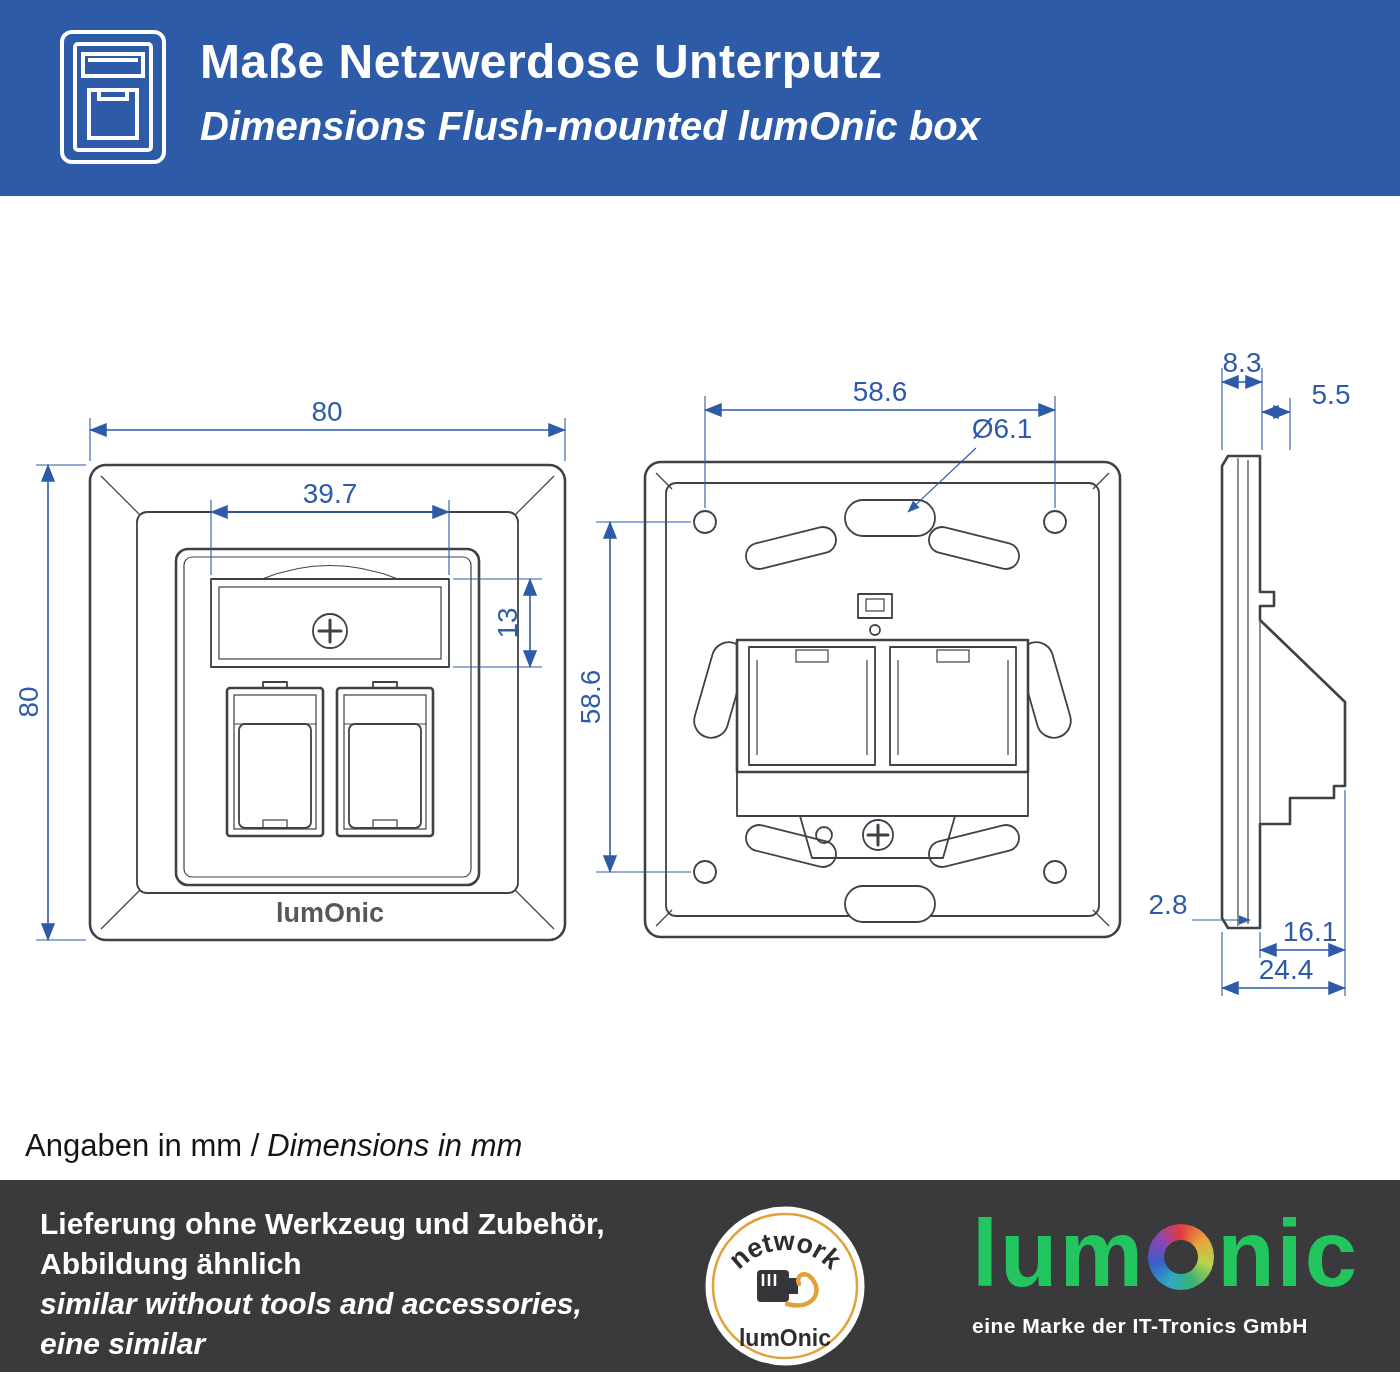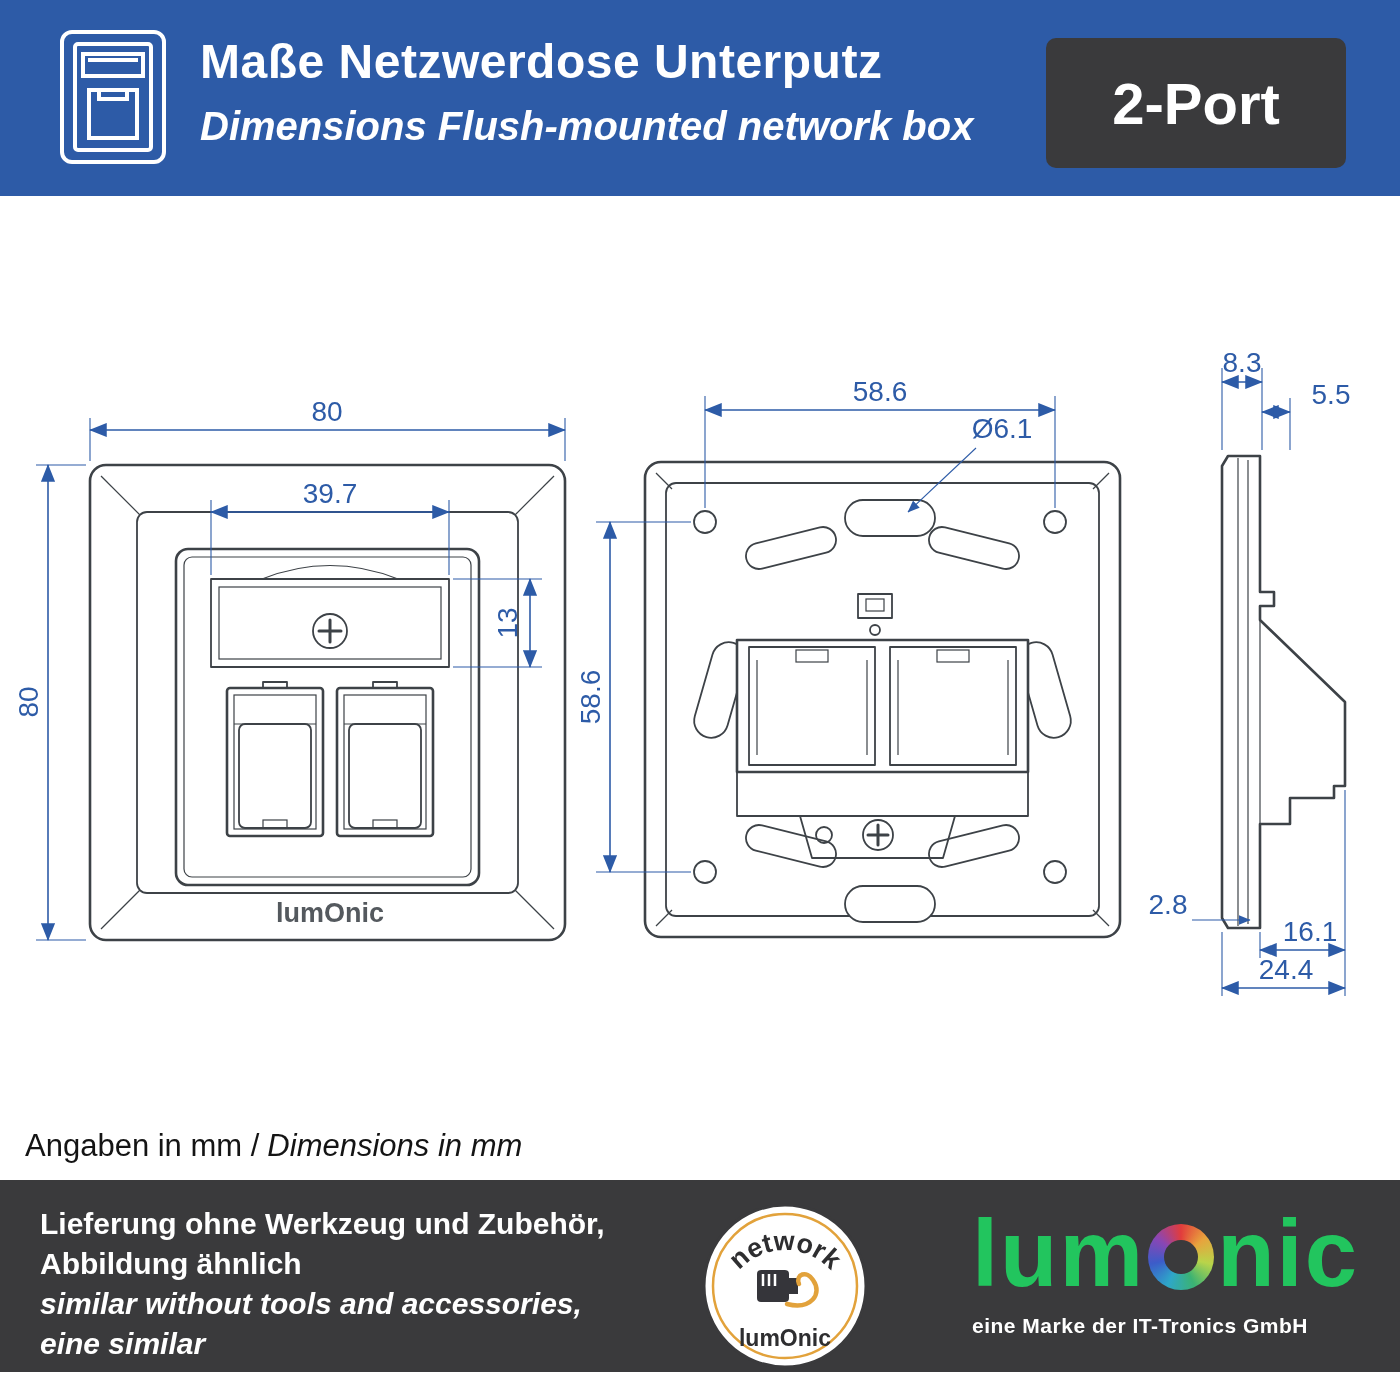--- a/index.html
+++ b/index.html
@@ -219,22 +219,21 @@
 <div class="header">
   <svg class="hicon" viewBox="0 0 110 138" fill="none" stroke="#ffffff" stroke-width="4">
     <rect x="4" y="4" width="102" height="130" rx="10"></rect>
     <rect x="17" y="16" width="76" height="106" rx="3"></rect>
     <rect x="25" y="26" width="60" height="22"></rect>
     <line x1="30" y1="32" x2="80" y2="32"></line>
     <rect x="31" y="62" width="48" height="48"></rect>
     <path d="M 41,62 L 41,71 L 69,71 L 69,62"></path>
   </svg>
   <div class="title">Maße Netzwerdose Unterputz</div>
-  <div class="subtitle">Dimensions Flush-mounted network box</div>
-  <div class="portbadge">2-Port</div>
+  <div class="subtitle">Dimensions Flush-mounted lumOnic box</div>
 </div>
 
 <div class="note">
   <span>Angaben in mm /</span><span class="it">Dimensions in mm</span>
 </div>
 
 <div class="footer">
   <div class="ftext">
     <div>Lieferung ohne Werkzeug und Zubehör,</div>
     <div>Abbildung ähnlich</div>

